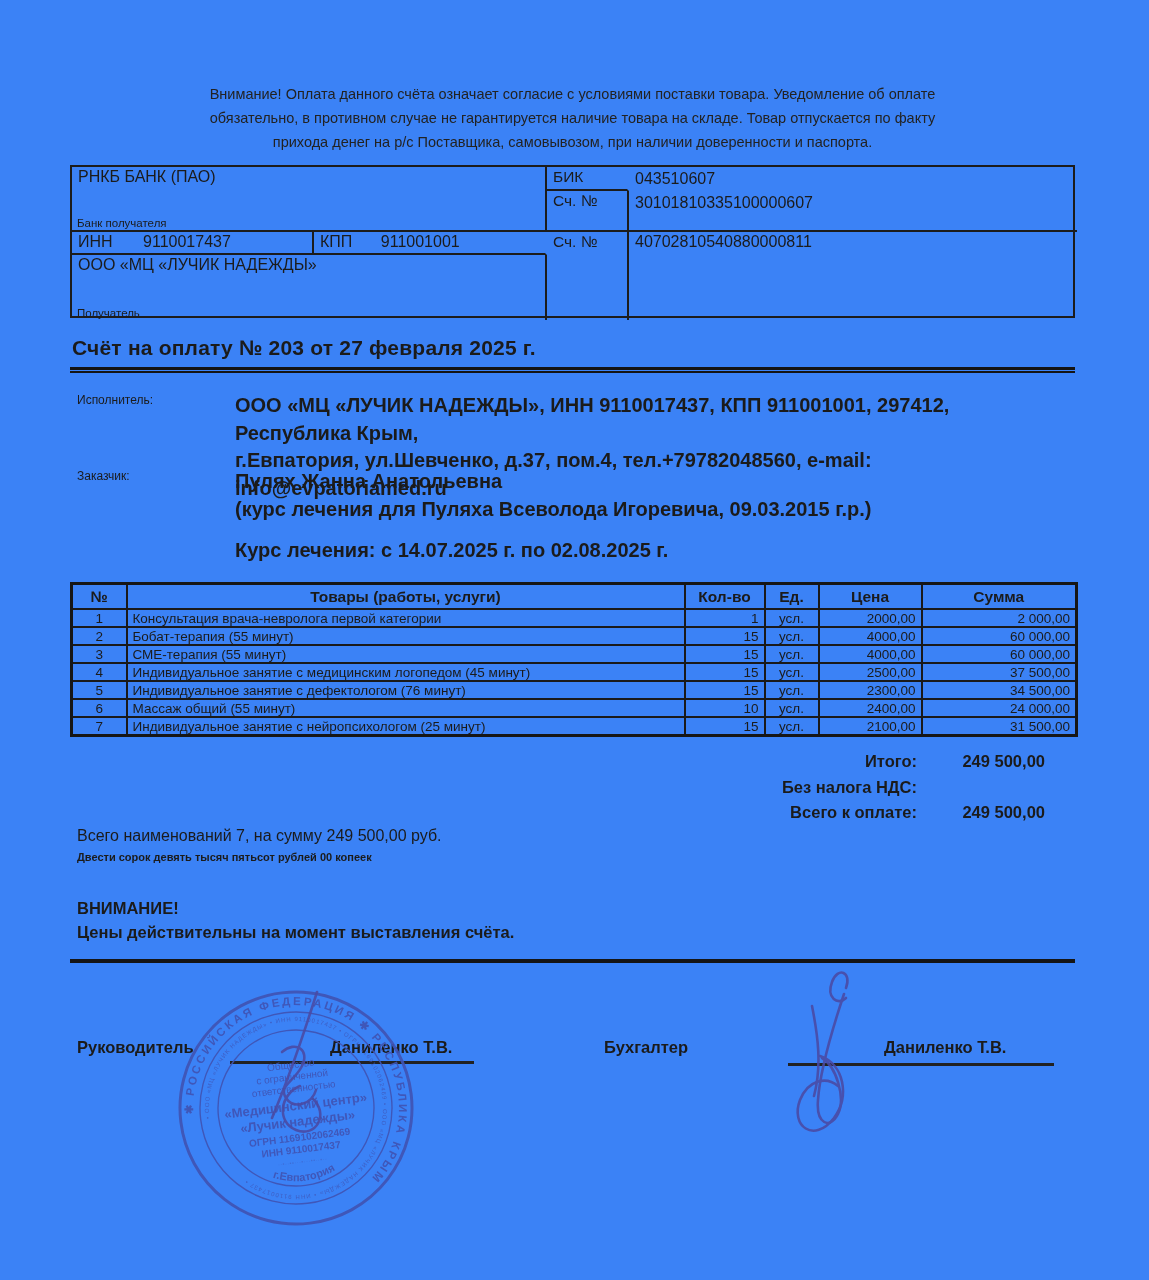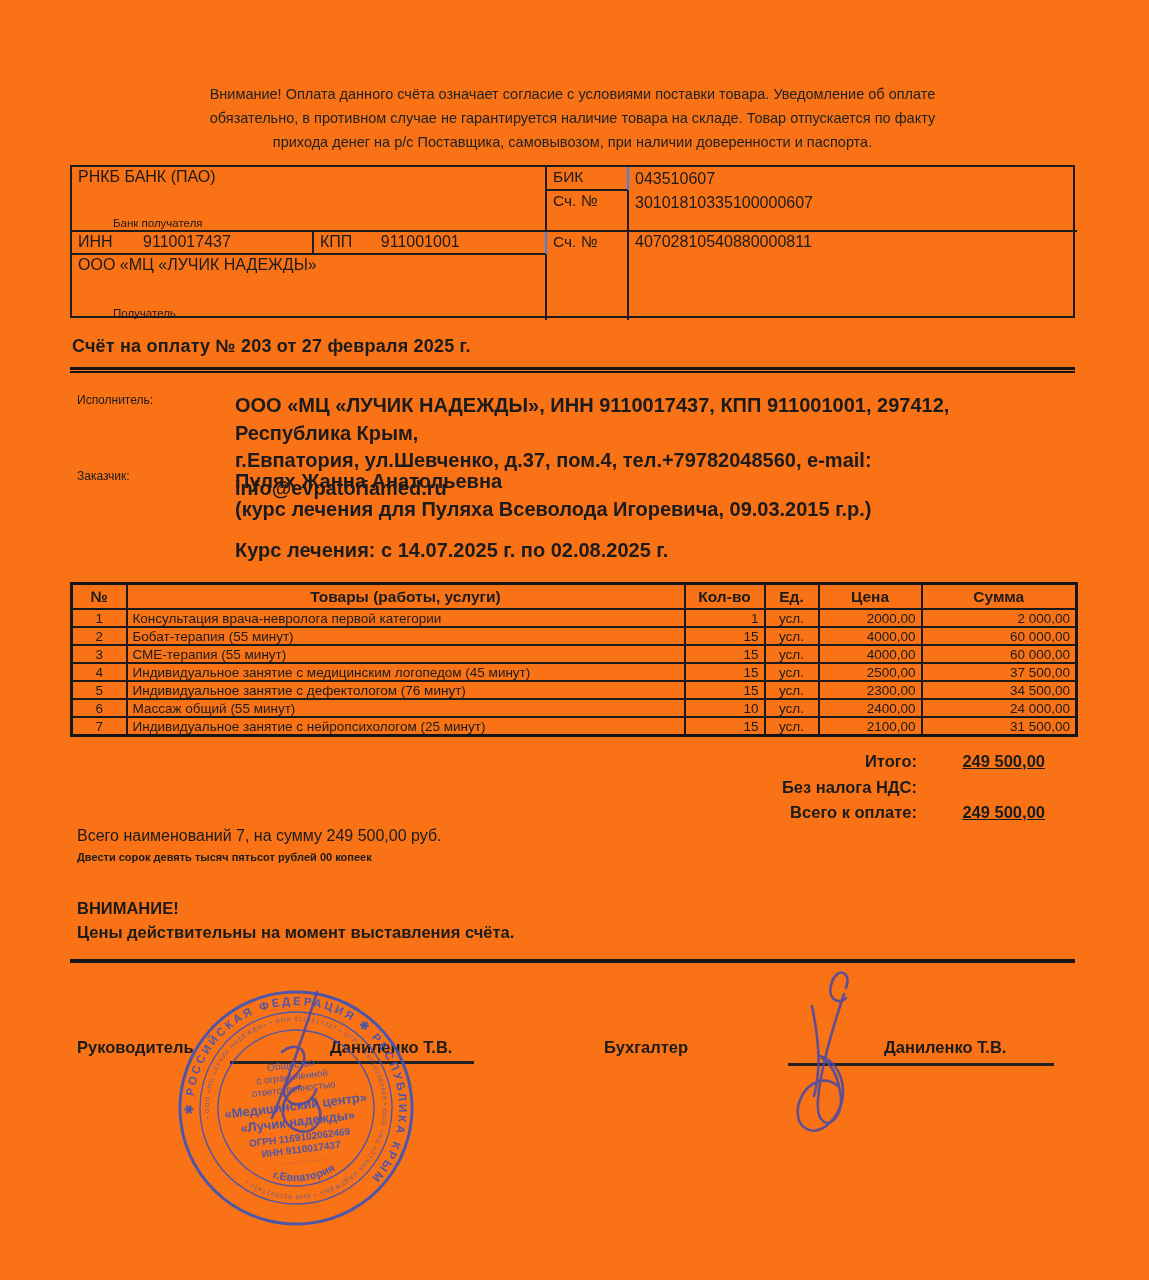--- a/index.html
+++ b/index.html
@@ -1,16 +1,16 @@
 <!DOCTYPE html>
 <html><head>
 <meta charset="utf-8">
 <style>
   html,body{margin:0;padding:0;background:#ffffff;}
-  .page{position:relative;width:1149px;height:1280px;background:#f97316;
+  .page{position:relative;width:1149px;height:1280px;background:#3b82f6;
         font-family:"Liberation Sans",sans-serif;color:#1b1b1b;overflow:hidden;}
   .abs{position:absolute;}
   .b{font-weight:bold;}
 
   
   .warning{left:70px;top:82px;width:1005px;text-align:center;
            font-size:14.5px;line-height:24px;color:#222;}
 
   
   .bank{left:70px;top:165px;width:1005px;height:153px;display:grid;
@@ -20,46 +20,46 @@
   .bank>div{box-sizing:border-box;position:relative;padding:1px 6px;}
   .c-bankname{grid-column:1/3;grid-row:1/3;border-right:2px solid #1c1c1c;border-bottom:2px solid #1c1c1c;}
   .c-biklab{grid-column:3;grid-row:1;border-right:2px solid #3b82f6;border-bottom:2px solid #1c1c1c;font-size:15.5px;}
   .c-bikval{grid-column:4;grid-row:1/3;border-bottom:2px solid #1c1c1c;}
   .c-schlab1{grid-column:3;grid-row:2;border-right:2px solid #1c1c1c;border-bottom:2px solid #1c1c1c;font-size:15.5px;}
   .c-inn{grid-column:1;grid-row:3;border-right:2px solid #1c1c1c;border-bottom:2px solid #1c1c1c;}
   .c-kpp{grid-column:2;grid-row:3;border-right:2px solid #3b82f6;border-bottom:2px solid #1c1c1c;}
   .c-recip{grid-column:1/3;grid-row:4;border-right:2px solid #1c1c1c;}
   .c-schlab2{grid-column:3;grid-row:3/5;border-right:2px solid #1c1c1c;font-size:15.5px;}
   .c-schval2{grid-column:4;grid-row:3/5;}
-  .mini{position:absolute;left:5px;bottom:1px;font-size:11.5px;margin-left:36px;}
+  .mini{position:absolute;left:5px;bottom:1px;font-size:11.5px;}
   .bval-line{height:24px;line-height:22px;}
   .kv{display:inline-block;}
 
   
-  .title{left:72px;top:336px;font-size:18px;font-weight:bold;letter-spacing:.2px;}
+  .title{left:72px;top:336px;font-size:21px;font-weight:bold;letter-spacing:.2px;}
   .title-rule{left:70px;top:367px;width:1005px;height:6px;box-sizing:border-box;
               border-top:3px solid #141414;border-bottom:2px solid #141414;}
 
   .lab{font-size:12px;}
   .content-block{font-size:20px;line-height:27.5px;}
 
   
   table.items{position:absolute;left:70px;top:582px;width:1005px;border-collapse:collapse;
               font-size:13.5px;border:3px solid #161616;table-layout:fixed;}
   table.items th{border:2px solid #1a1a1a;font-size:15.5px;font-weight:bold;height:23px;padding:0 4px;}
   table.items td{border:2px solid #1a1a1a;height:16px;padding:0 5px;line-height:15px;}
   td.t-c{text-align:center;}
   td.t-r{text-align:right;}
   td.t-l{text-align:left;}
   td.t-u{text-align:center;padding-left:8px;}
 
   
   .totals{left:70px;top:749px;width:975px;font-size:16.5px;font-weight:bold;}
   .totals .row{display:flex;justify-content:flex-end;line-height:25.5px;}
-  .totals .val{width:128px;text-align:right;text-decoration:underline;}
+  .totals .val{width:128px;text-align:right;}
 
   .divider{left:70px;top:959px;width:1005px;height:4px;background:#151515;}
 
   .sig-line{height:23px;border-bottom:3px solid #222;}
   .sig-name{font-size:16.5px;font-weight:bold;}
   .sig-lab{font-size:16.5px;font-weight:bold;}
 
   .stamp-wrap{left:176px;top:988px;width:240px;height:240px;transform:rotate(-7deg);opacity:.92;}
 </style>
 </head>

